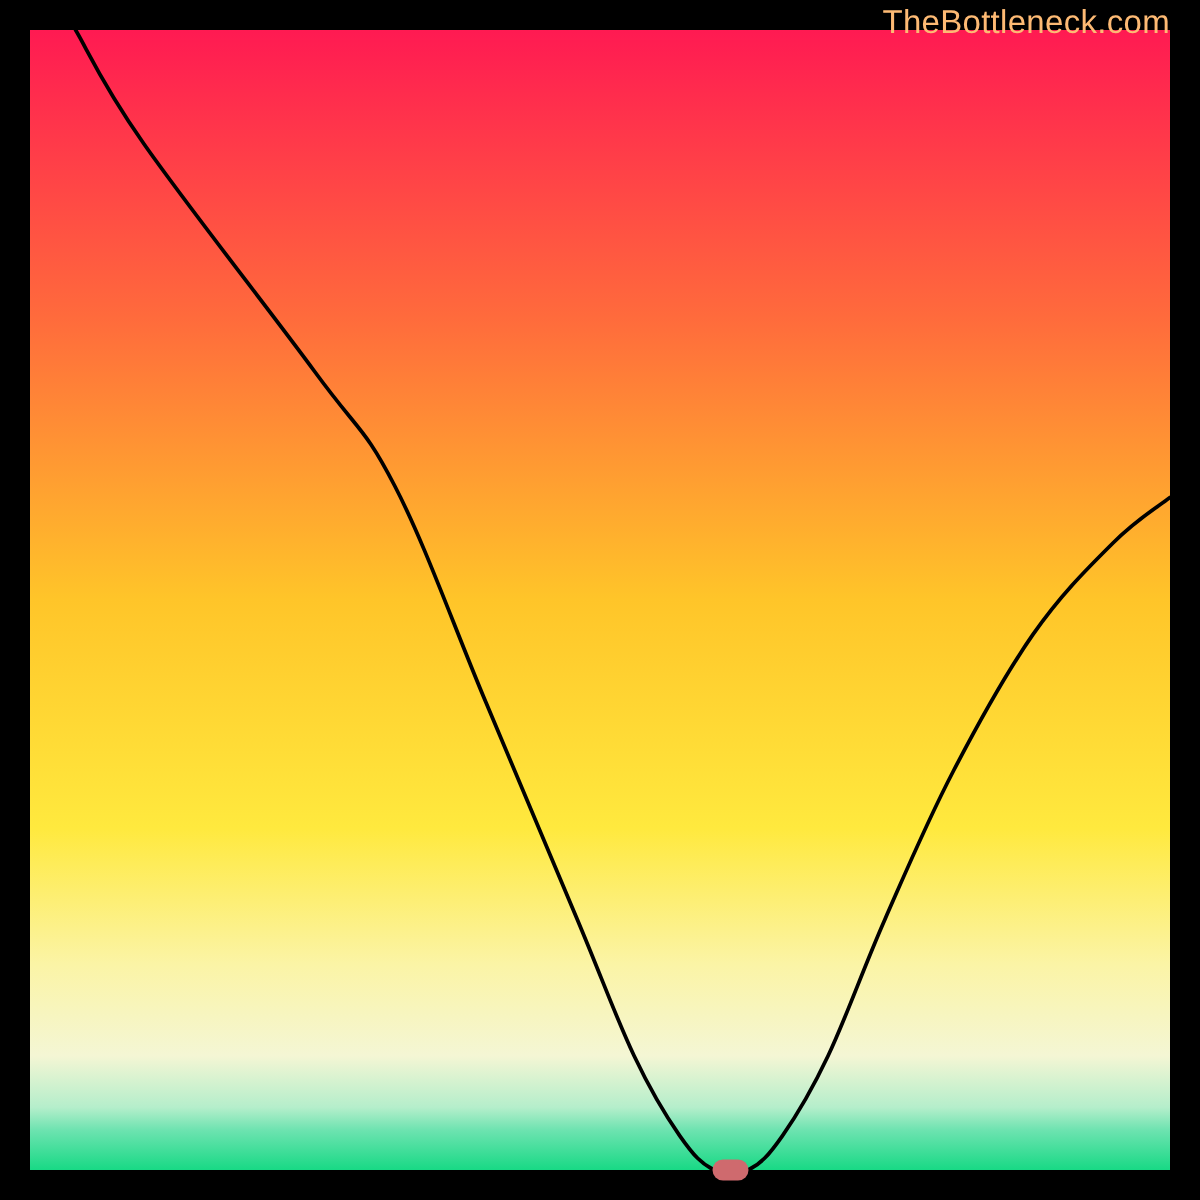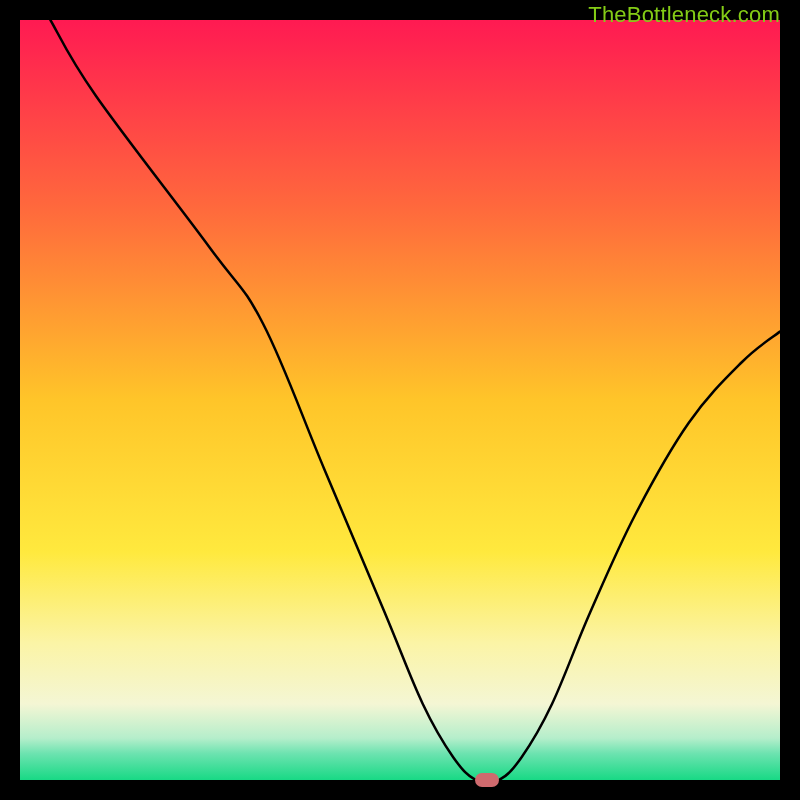--- a/index.html
+++ b/index.html
@@ -14,21 +14,21 @@
   .frame {
     position: relative;
     width: 800px;
     height: 800px;
     background: #000;
   }
   .watermark {
     position: absolute;
     top: 2px;
     right: 20px;
-    color: #84cc16;
+    color: #fdba74;
     font-size: 22px;
     font-weight: 500;
     letter-spacing: 0.2px;
     z-index: 5;
   }
   .plot-area {
     position: absolute;
     left: 20px;
     top: 20px;
     width: 760px;

